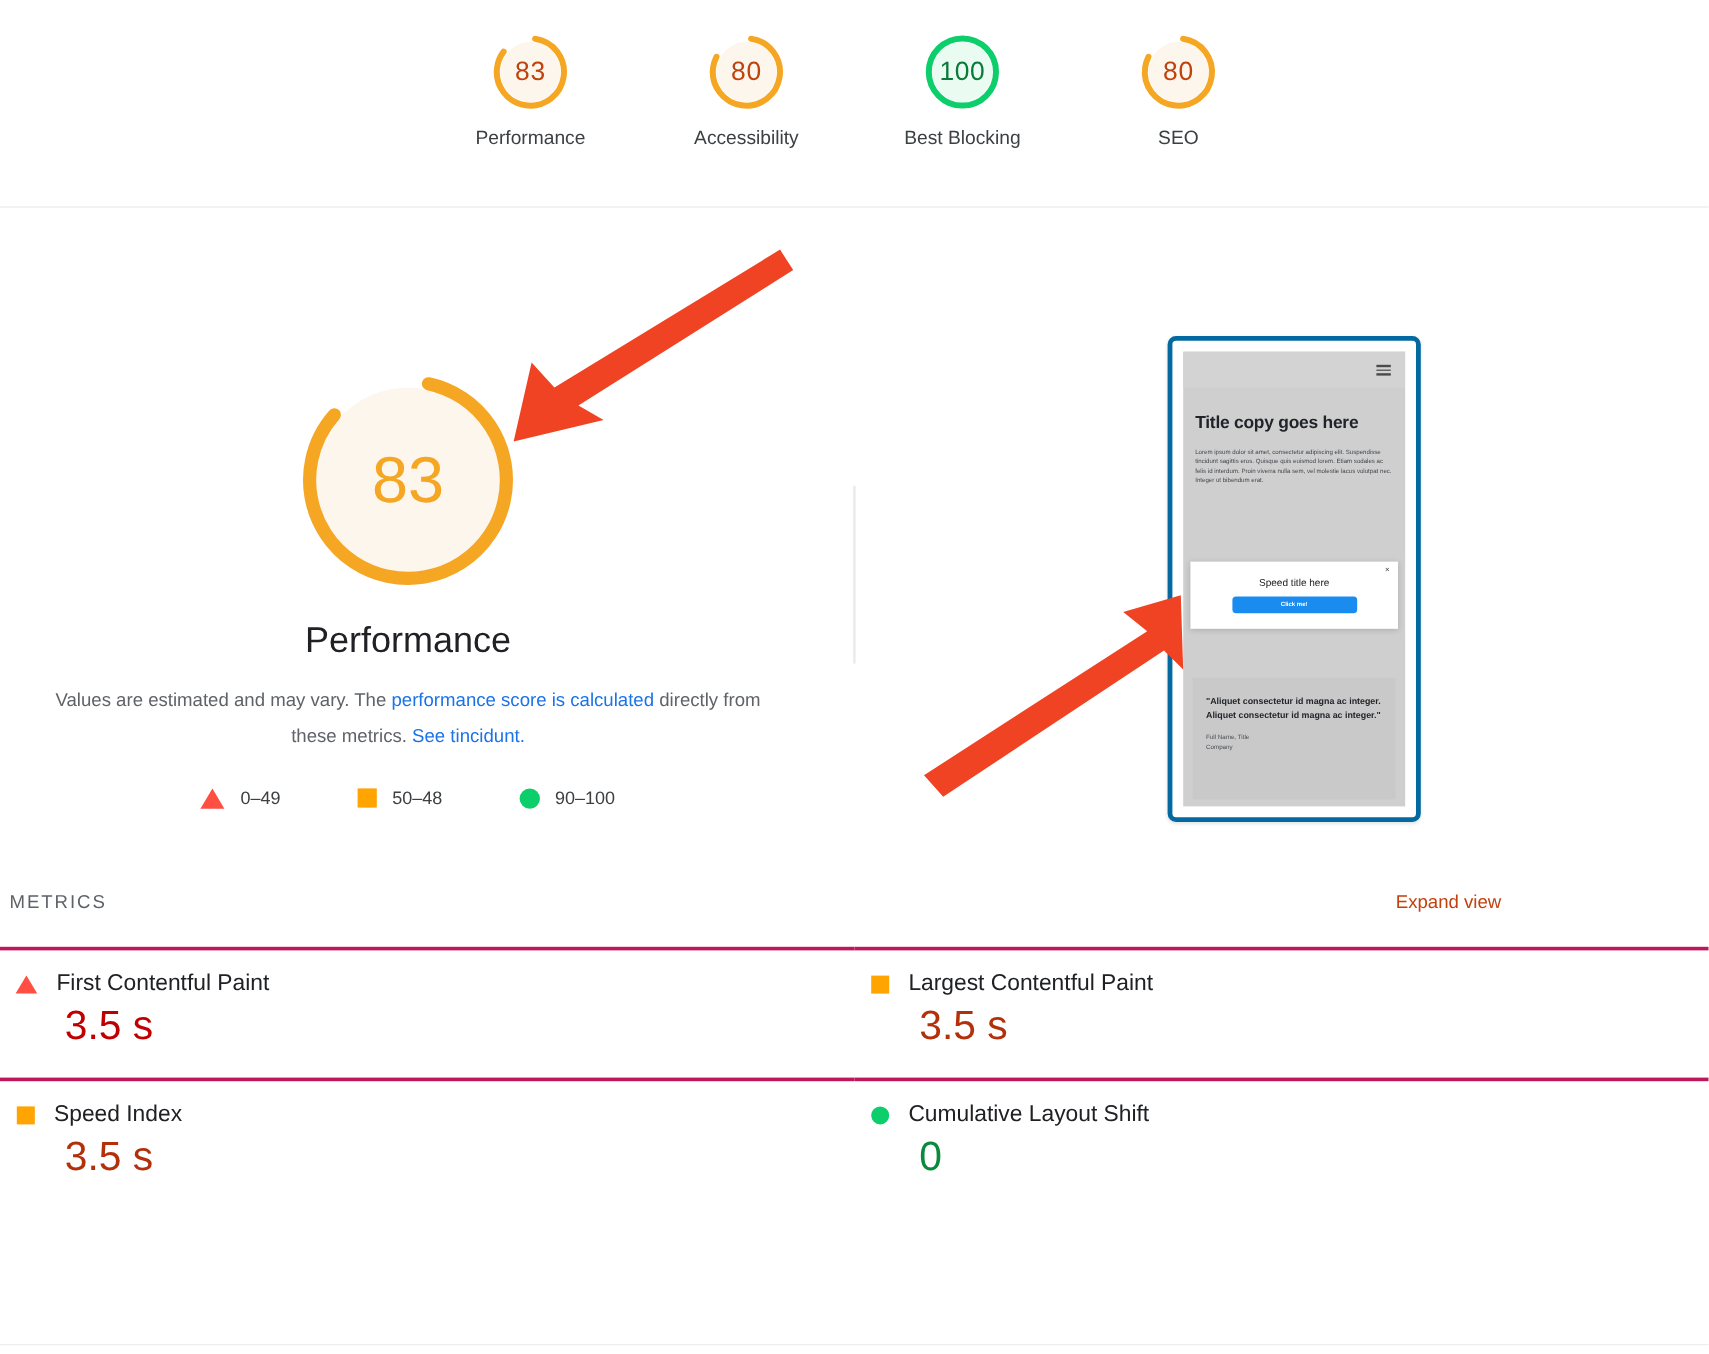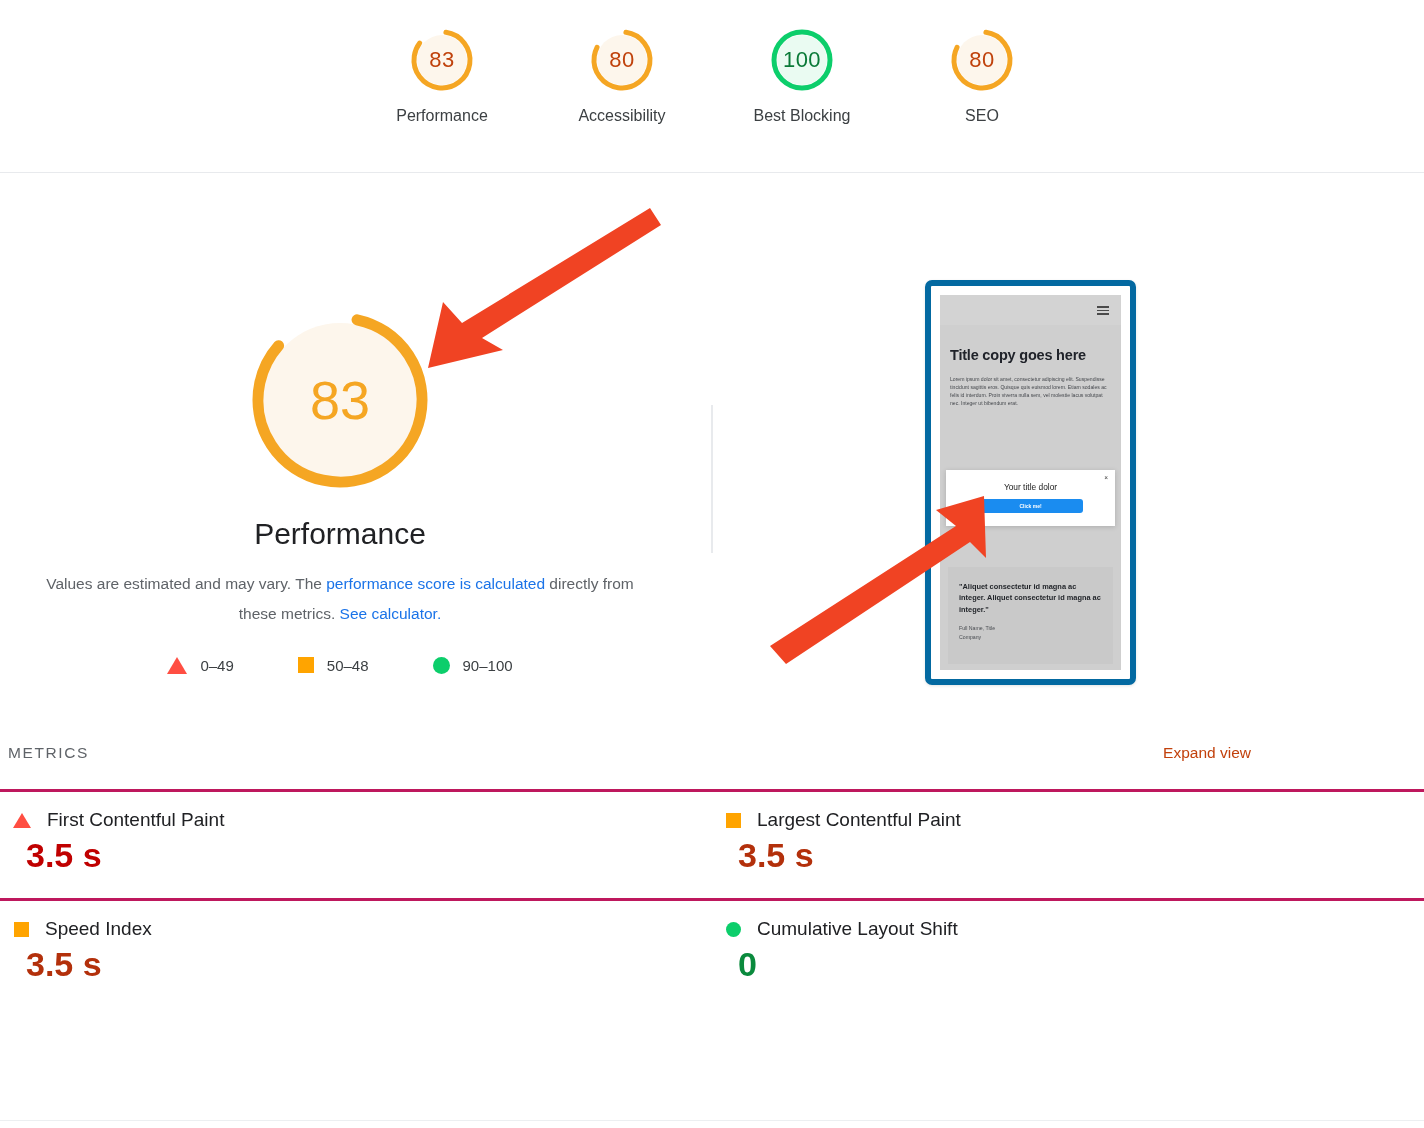--- a/index.html
+++ b/index.html
@@ -133,24 +133,24 @@
   #v-divider {
     position: absolute;
     left: 711px; top: 405px;
     width: 2px; height: 148px;
     background: #e8eaed;
   }
 
   
   #thumb-frame {
     position: absolute;
-    left: 925px; top: 280px;
+    left: 973px; top: 280px;
     width: 211px; height: 405px;
     background: #ffffff;
-    border: 6px solid #0369a1;
+    border: 4px solid #0369a1;
     border-radius: 7px;
     box-shadow: 0 1px 3px rgba(60,64,67,.14);
     padding: 9px;
   }
   #thumb-page {
     position: relative;
     width: 100%; height: 100%;
     background: #cfcfcf;
     overflow: hidden;
   }
@@ -280,23 +280,23 @@
     display: flex;
     align-items: center;
     gap: 16px;
   }
   .metric-name {
     font-size: 19px;
     color: #202124;
   }
   .metric-value {
     margin-top: 5px;
-    margin-left: 18px;
+    margin-left: 46px;
     font-size: 34px;
-    font-weight: bold;
+    font-weight: normal;
   }
   .m-tri {
     width: 0; height: 0;
     margin-left: 5px;
     border-left: 9px solid transparent;
     border-right: 9px solid transparent;
     border-bottom: 15px solid #FF4E42;
   }
   .m-sq {
     width: 15px; height: 15px;
@@ -376,21 +376,21 @@
       <svg width="190" height="190" viewBox="0 0 190 190">
         <circle cx="95" cy="95" r="77" fill="#FDF6EC"></circle>
         <circle cx="95" cy="95" r="82" fill="none" stroke="#F5A623" stroke-width="11" stroke-linecap="round" stroke-dasharray="428 515" transform="rotate(-78 95 95)"></circle>
       </svg>
       <div id="big-gauge-num">83</div>
     </div>
 
     <div id="big-title">Performance</div>
 
     <div id="gauge-desc">
-      <span>Values are estimated and may vary. The </span><a href="#">performance score is calculated</a><span> directly from these metrics. </span><a href="#">See calculator.</a>
+      <span>Values are estimated and may vary. The </span><a href="#">performance score is calculated</a><span> directly from these metrics. </span><a href="#">See tincidunt.</a>
     </div>
 
     <div id="legend">
       <div class="legend-item">
         <span class="ico-tri"></span>
         <span>0–49</span>
       </div>
       <div class="legend-item">
         <span class="ico-sq"></span>
         <span>50–48</span>
@@ -416,21 +416,21 @@
         </div>
       </div>
 
       <div class="th-hero">
         <div class="th-hero-title">Title copy goes here</div>
         <div class="th-hero-body">Lorem ipsum dolor sit amet, consectetur adipiscing elit. Suspendisse tincidunt sagittis eros. Quisque quis euismod lorem. Etiam sodales ac felis id interdum. Proin viverra nulla sem, vel molestie lacus volutpat nec. Integer ut bibendum erat.</div>
       </div>
 
       <div class="th-modal">
         <div class="th-modal-close">×</div>
-        <div class="th-modal-title">Your title dolor</div>
+        <div class="th-modal-title">Speed title here</div>
         <div class="th-modal-btn">Click me!</div>
       </div>
 
       <div class="th-spacer"></div>
 
       <div class="th-quote-band">
         <div class="th-quote">"Aliquet consectetur id magna ac integer. Aliquet consectetur id magna ac integer."</div>
         <div class="th-attrib">
           <div>Full Name, Title</div>
           <div>Company</div>

